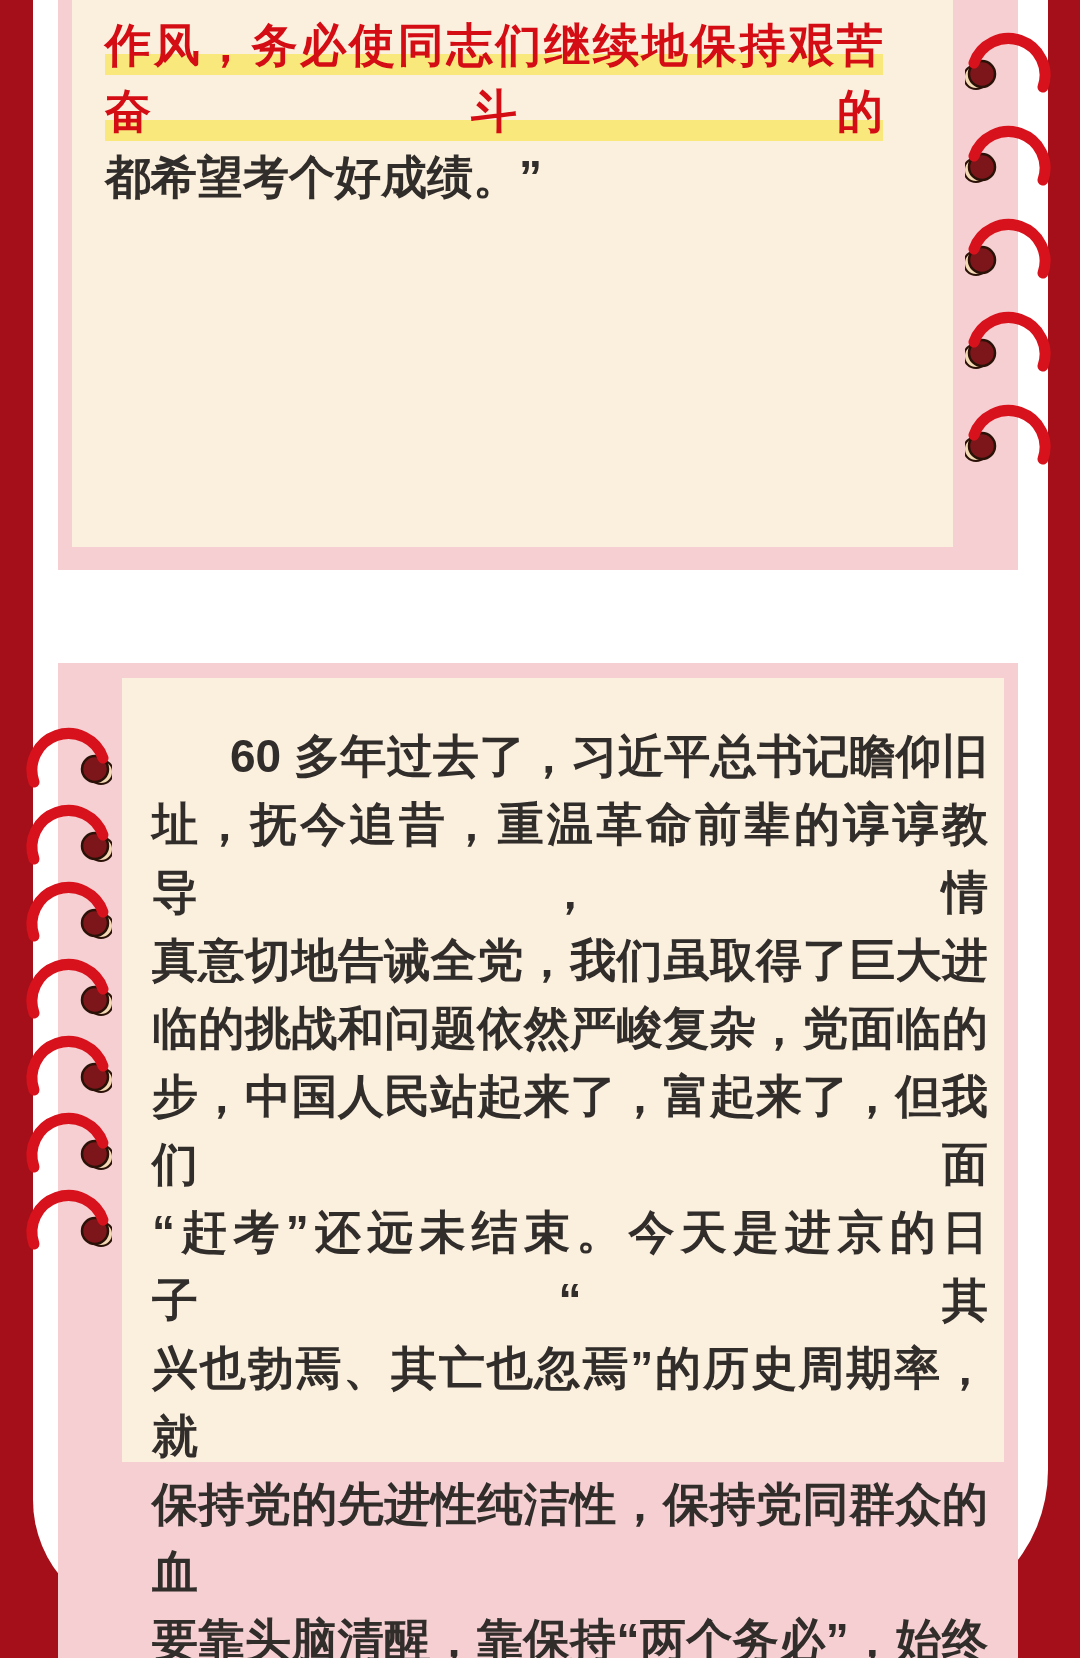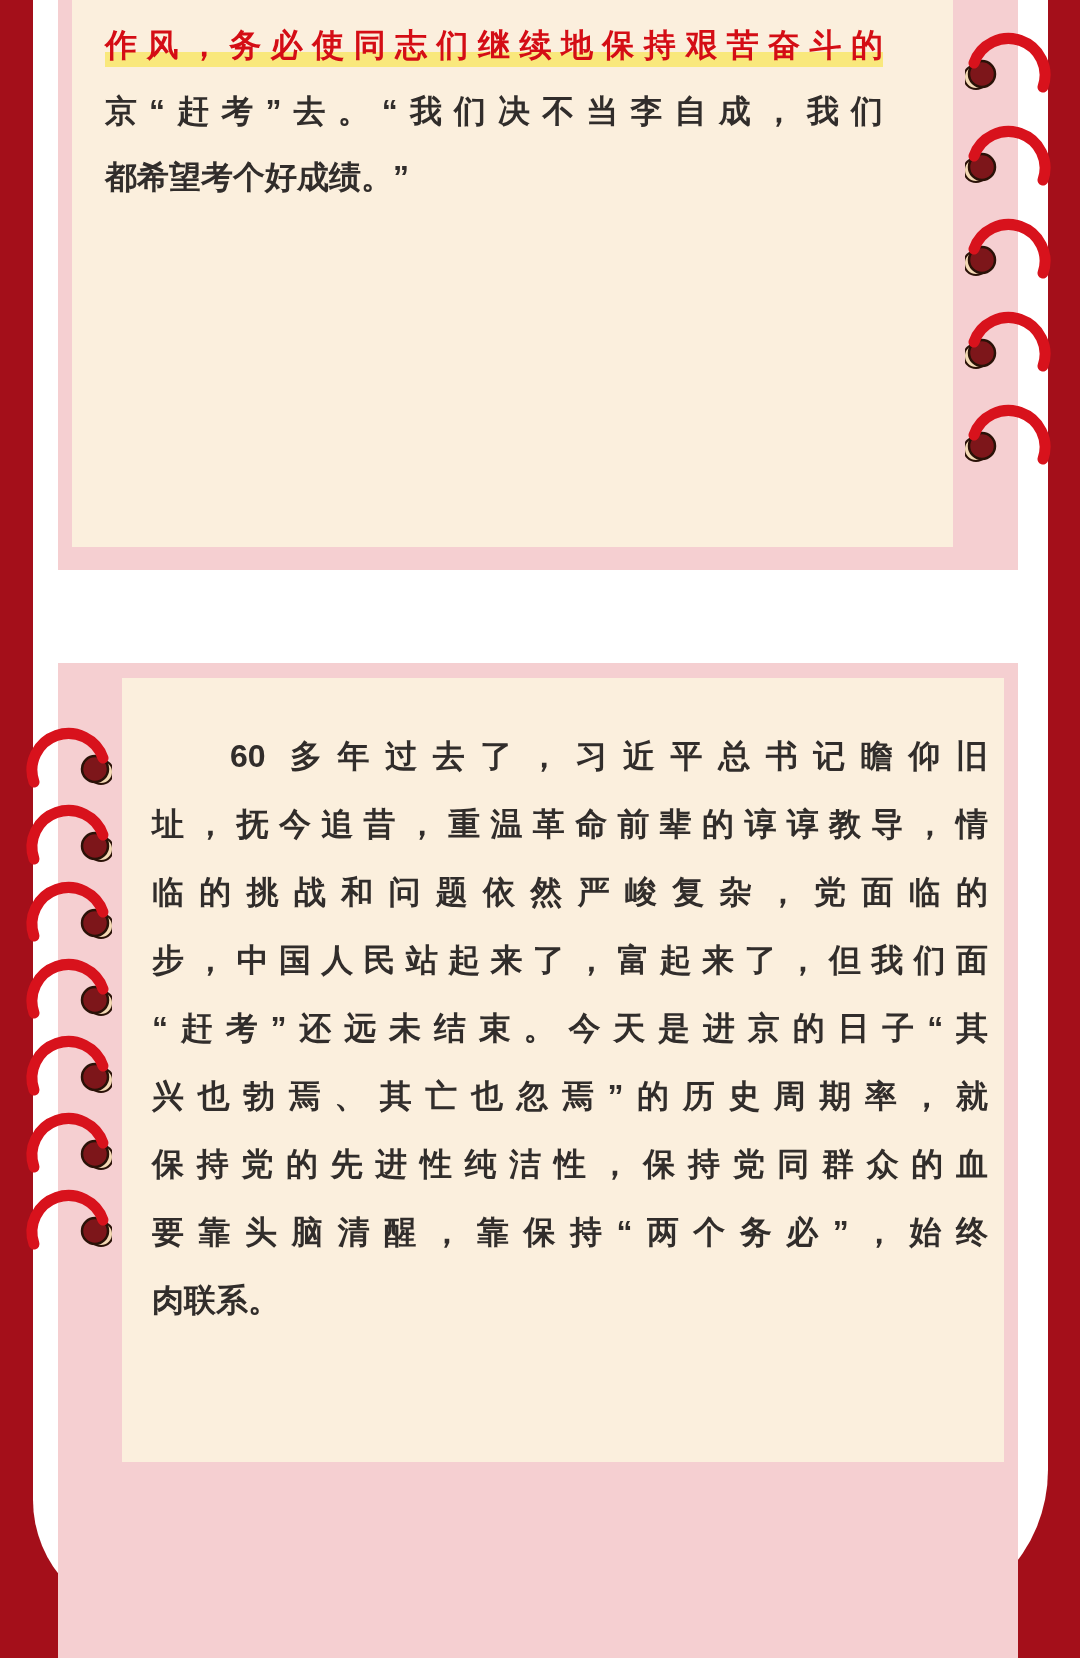--- a/index.html
+++ b/index.html
@@ -16,21 +16,21 @@
   .card-pink{position:absolute;background:#f5cfd1;}
   .card-cream{position:absolute;background:#fbefdd;}
   .card-top-pink{left:58px;top:0;width:960px;height:570px;}
   .card-top-cream{left:14px;top:0;width:881px;height:547px;}
   .card-bot-pink{left:58px;top:663px;width:960px;height:1058px;}
   .card-bot-cream{left:64px;top:15px;width:882px;height:784px;}
   .para{position:absolute;}
   .para-top{left:33px;top:0;width:778px;padding-top:12px;}
   .para-bot{left:30px;top:0;width:836px;padding-top:44px;}
   .tline{
-    font-size:32px;line-height:66px;color:#312d2b;font-weight:600;
+    font-size:46px;line-height:66px;color:#312d2b;font-weight:600;
     text-align:justify;letter-spacing:0;
   }
   .para-bot .tline{line-height:68px;}
   .tline.just{text-align-last:justify;-moz-text-align-last:justify;}
   .tline.ind{text-indent:78px;}
   .seg-hl{
     color:#d40d15;font-weight:900;
     background:linear-gradient(to bottom, rgba(0,0,0,0) 62%, #f9e87c 62%);
     padding-bottom:4px;
   }
@@ -47,31 +47,31 @@
 <body>
 
 <div class="page">
 
   <div class="panel"></div>
 
   <div class="card-pink card-top-pink">
     <div class="card-cream card-top-cream">
       <div class="para para-top">
           <div class="tline just"><span class="seg-hl">作风，务必使同志们继续地保持艰苦奋斗的</span></div>
-          <div class="tline just"><span class="seg-n">京“赶考”去。“我们决不当李自成，我们</span></div>
           <div class="tline"><span class="seg-n">都希望考个好成绩。”</span></div>
         </div>
     </div>
   </div>
 
   <div class="card-pink card-bot-pink">
     <div class="card-cream card-bot-cream">
       <div class="para para-bot">
           <div class="tline just ind"><span class="seg-n">60 多年过去了，习近平总书记瞻仰旧</span></div>
           <div class="tline just"><span class="seg-n">址，抚今追昔，重温革命前辈的谆谆教导，情</span></div>
+          <div class="tline just"><span class="seg-n">真意切地告诫全党，我们虽取得了巨大进</span></div>
           <div class="tline just"><span class="seg-n">临的挑战和问题依然严峻复杂，党面临的</span></div>
           <div class="tline just"><span class="seg-n">步，中国人民站起来了，富起来了，但我们面</span></div>
           <div class="tline just"><span class="seg-n">“赶考”还远未结束。今天是进京的日子“其</span></div>
           <div class="tline just"><span class="seg-n">兴也勃焉、其亡也忽焉”的历史周期率，就</span></div>
           <div class="tline just"><span class="seg-n">保持党的先进性纯洁性，保持党同群众的血</span></div>
           <div class="tline just"><span class="seg-n">要靠头脑清醒，靠保持“两个务必”，始终</span></div>
           <div class="tline"><span class="seg-n">肉联系。</span></div>
         </div>
     </div>
   </div>

